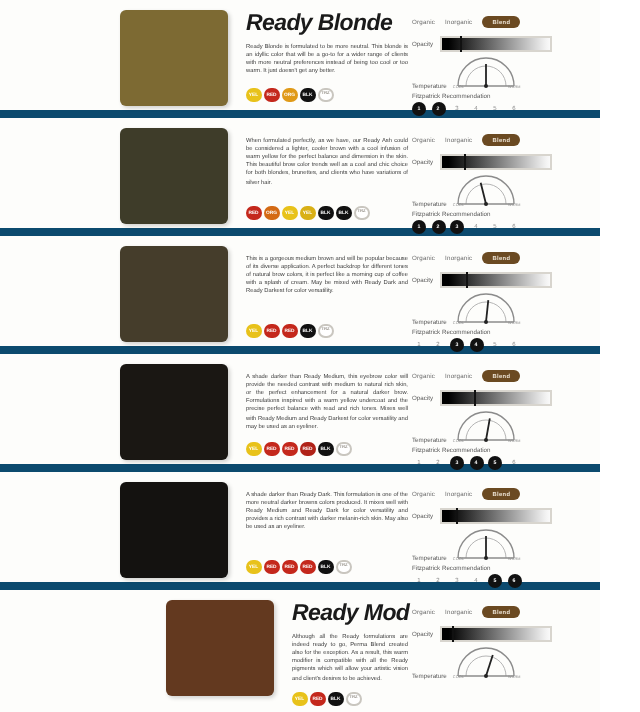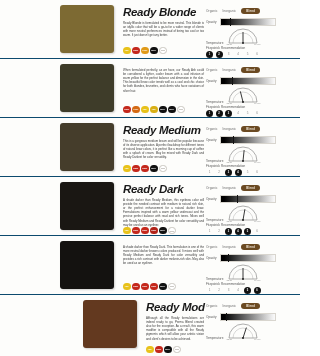--- a/index.html
+++ b/index.html
@@ -9,21 +9,21 @@
     font-family: "Liberation Sans", sans-serif;
     overflow: hidden;
   }
   .page { width: 300px; height: 356px; background: #fdfdfb; position: relative; }
 
   .row {
     display: flex;
     height: 59px;
     padding: 5px 6px 0 6px;
     position: relative;
-    border-bottom: 1px solid #0c4a6e;
+    border-bottom: 4px solid #0c4a6e;
   }
   .row:last-child { border-bottom: none; height: 62px; padding-left: 29px; }
 
   
   .swatch-block {
     width: 54px; height: 48px;
     border-radius: 3px;
     flex: 0 0 auto;
     margin-left: 54px;
     box-shadow: 1px 1px 2px rgba(0,0,0,0.18);
@@ -245,21 +245,20 @@
           <div class="fitz on">3</div>
           <div class="fitz">4</div>
           <div class="fitz">5</div>
           <div class="fitz">6</div>
         </div>
       </div>
     </div>
     <div class="row">
       <div class="swatch-block" style="background: rgb(69, 61, 43);"></div>
       <div class="mid">
-        <div class="title">Ready Medium</div>
         <div class="desc">This is a gorgeous medium brown and will be popular because of its diverse application. A perfect backdrop for different tones of natural brow colors, it is perfect like a morning cup of coffee with a splash of cream. May be mixed with Ready Dark and Ready Darkest for color versatility.</div>
         <div class="dots-row">
           <div class="cdot" style="background: rgb(232, 194, 26);">YEL</div>
           <div class="cdot" style="background: rgb(196, 40, 28);">RED</div>
           <div class="cdot" style="background: rgb(196, 40, 28);">RED</div>
           <div class="cdot" style="background: rgb(17, 17, 17);">BLK</div>
           <div class="cdot outline">TRZ</div>
         </div>
       </div>
       <div class="right">
@@ -297,21 +296,20 @@
           <div class="fitz on">3</div>
           <div class="fitz on">4</div>
           <div class="fitz">5</div>
           <div class="fitz">6</div>
         </div>
       </div>
     </div>
     <div class="row">
       <div class="swatch-block" style="background: rgb(26, 23, 19);"></div>
       <div class="mid">
-        <div class="title">Ready Dark</div>
         <div class="desc">A shade darker than Ready Medium, this eyebrow color will provide the needed contrast with medium to natural rich skin, or the perfect enhancement for a natural darker brow. Formulations inspired with a warm yellow undercoat and the precise perfect balance with read and rich tones. Mixes well with Ready Medium and Ready Darkest for color versatility and may be used as an eyeliner.</div>
         <div class="dots-row">
           <div class="cdot" style="background: rgb(232, 194, 26);">YEL</div>
           <div class="cdot" style="background: rgb(196, 40, 28);">RED</div>
           <div class="cdot" style="background: rgb(196, 40, 28);">RED</div>
           <div class="cdot" style="background: rgb(176, 34, 24);">RED</div>
           <div class="cdot" style="background: rgb(17, 17, 17);">BLK</div>
           <div class="cdot outline">TRZ</div>
         </div>
       </div>

